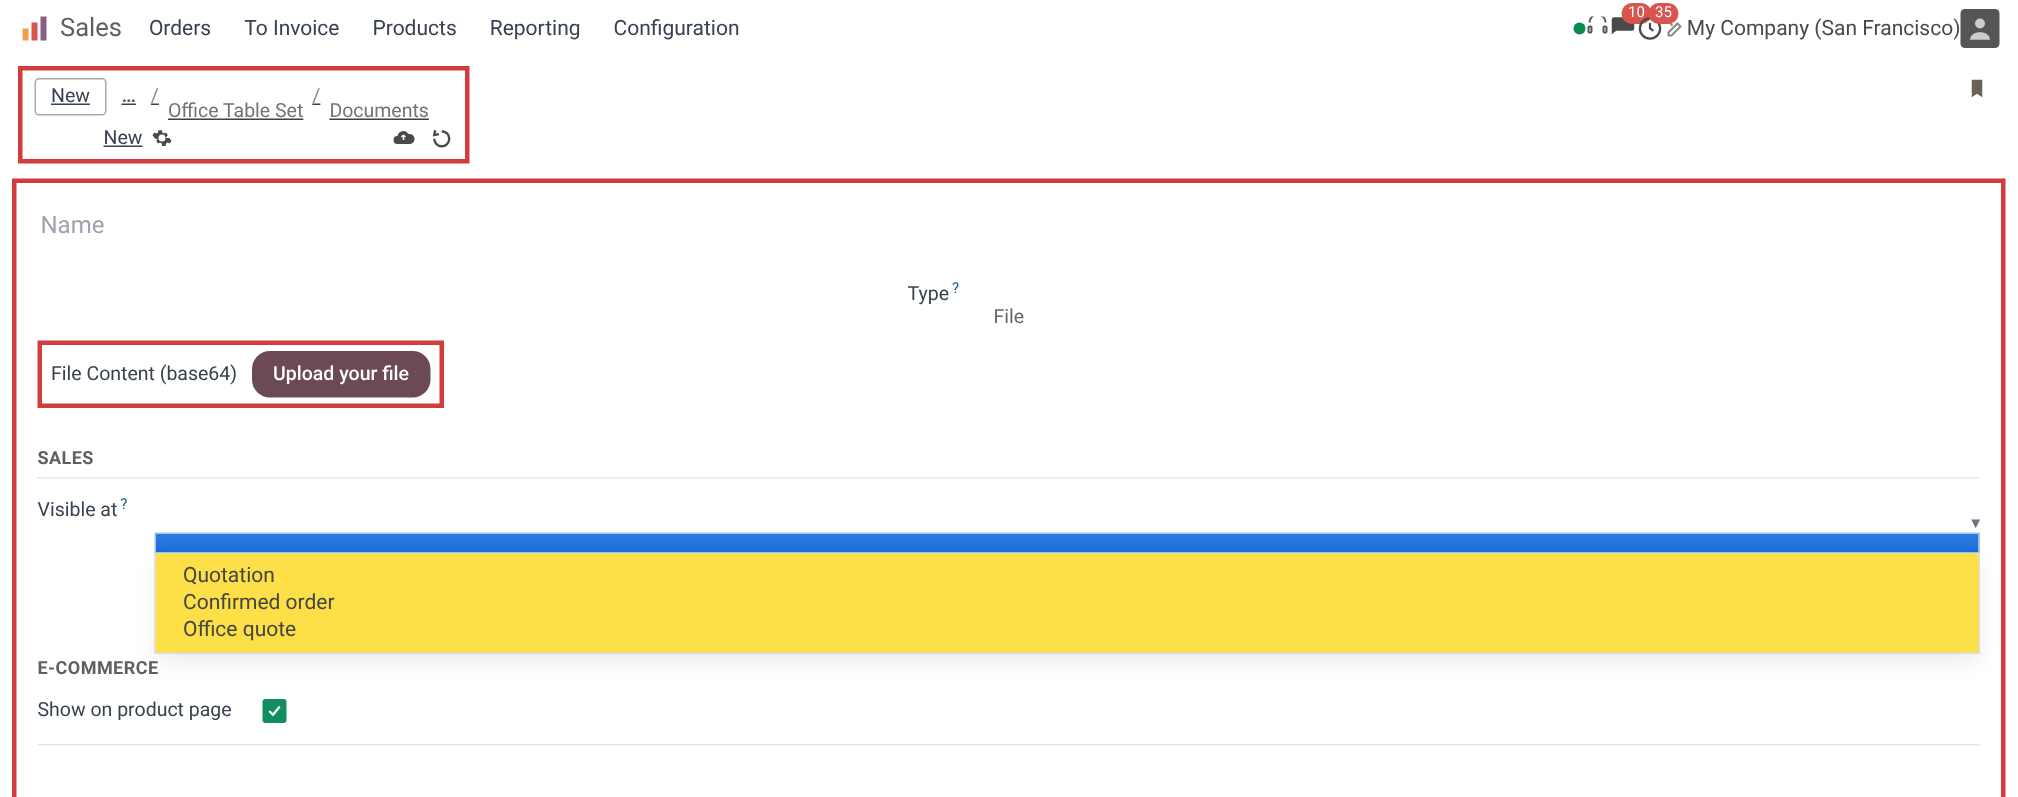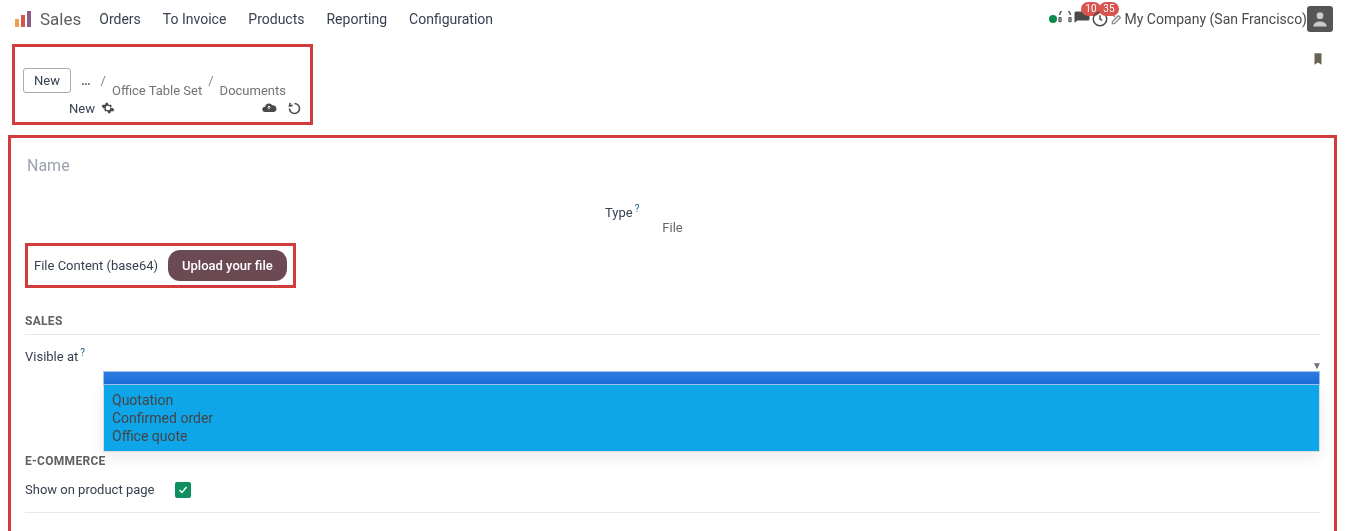--- a/index.html
+++ b/index.html
@@ -13,21 +13,21 @@
     .topnav-right { margin-left:auto; display:flex; align-items:center; gap:0; }
     .dot { width:8px; height:8px; border-radius:50%; background:#0b8a4e; }
     .icon { color:#6b7280; display:inline-flex; align-items:center; }
     .badge-stack { position:relative; display:inline-flex; }
     .badge { position:absolute; top:-8px; right:-10px; background:#d9534f; color:#fff; font-size:10px; border-radius:8px; padding:0 4px; line-height:14px; min-width:16px; text-align:center; }
     .company { color:#4a4a4a; font-size:14px; }
     .avatar { width:26px; height:26px; border-radius:3px; background:#555; display:flex; align-items:center; justify-content:center; }
 
     
     .control-row { display:flex; align-items:flex-start; padding:6px 12px 4px; position:relative; }
-    .control-left { border:3px solid #d23c3c; padding:16px 8px 6px; }
+    .control-left { border:3px solid #d23c3c; padding:0 8px 6px;text-decoration:underline; }
     .row1 { display:flex; align-items:center; gap:6px; }
     .new-btn { border:1px solid #aaa; background:#fff; color:#374151; padding:4px 10px; font-size:13px; border-radius:3px; cursor:pointer; }
     .ellipsis { font-weight:bold; color:#5f5f5f; padding:0 4px; cursor:pointer; }
     .bc-sep { color:#888; }
     .bc-link { color:#737373; cursor:pointer; font-size:13px;margin-top:20px; }
     .row2 { display:flex; align-items:center; gap:6px; margin-top:2px; margin-left:46px; }
     .sub-new { color:#374151; font-size:13px; }
     .row2 .actions { display:flex; gap:10px; margin-left:140px; }
     .bookmark-btn { margin-left:auto; color:#6b6257; cursor:pointer; padding-top:6px; padding-right:8px; }
 
@@ -47,21 +47,21 @@
 
     .section { margin-top:26px; }
     .section-title { font-size:12px; font-weight:700; color:#5f5f5f; letter-spacing:.3px; padding-bottom:6px; border-bottom:1px solid #e5e7eb; }
 
     .visible-row { display:flex; align-items:center; padding-top:12px; }
 
     
     .dropdown { position:relative; margin-top:6px; margin-left:78px; }
     .dd-selected { height:14px; background:#1a6ed8; background:linear-gradient(#2f7be0,#1a6ed8); border:1px solid #9ec3ef; }
     .dd-caret { position:absolute; right:-2px; top:-11px; color:#6b7280; font-size:10px;}
-    .dd-list { border:1px solid #ddd; border-top:none; background:#0ea5e9; box-shadow:0 6px 14px rgba(0,0,0,.08); padding:6px 4px;}
+    .dd-list { border:1px solid #ddd; border-top:none; background:#fde047; box-shadow:0 6px 14px rgba(0,0,0,.08); padding:6px 14px;}
     .dd-item { padding:1px 4px; font-size:14px; color:#444; cursor:pointer; }
 
     .ecom-label { font-size:12px; font-weight:700; color:#5f5f5f; letter-spacing:.3px; margin-top:2px; }
     .show-row { display:flex; align-items:center; margin-top:14px; gap:21px; }
     .chk { width:16px; height:16px; background:#0f8f5f; display:flex; align-items:center; justify-content:center; border-radius:2px;}
     .chk svg { stroke:#fff; }
 
     .divider { border-top:1px solid #e5e7eb; margin-top:14px; }
   </style>
 </head>

